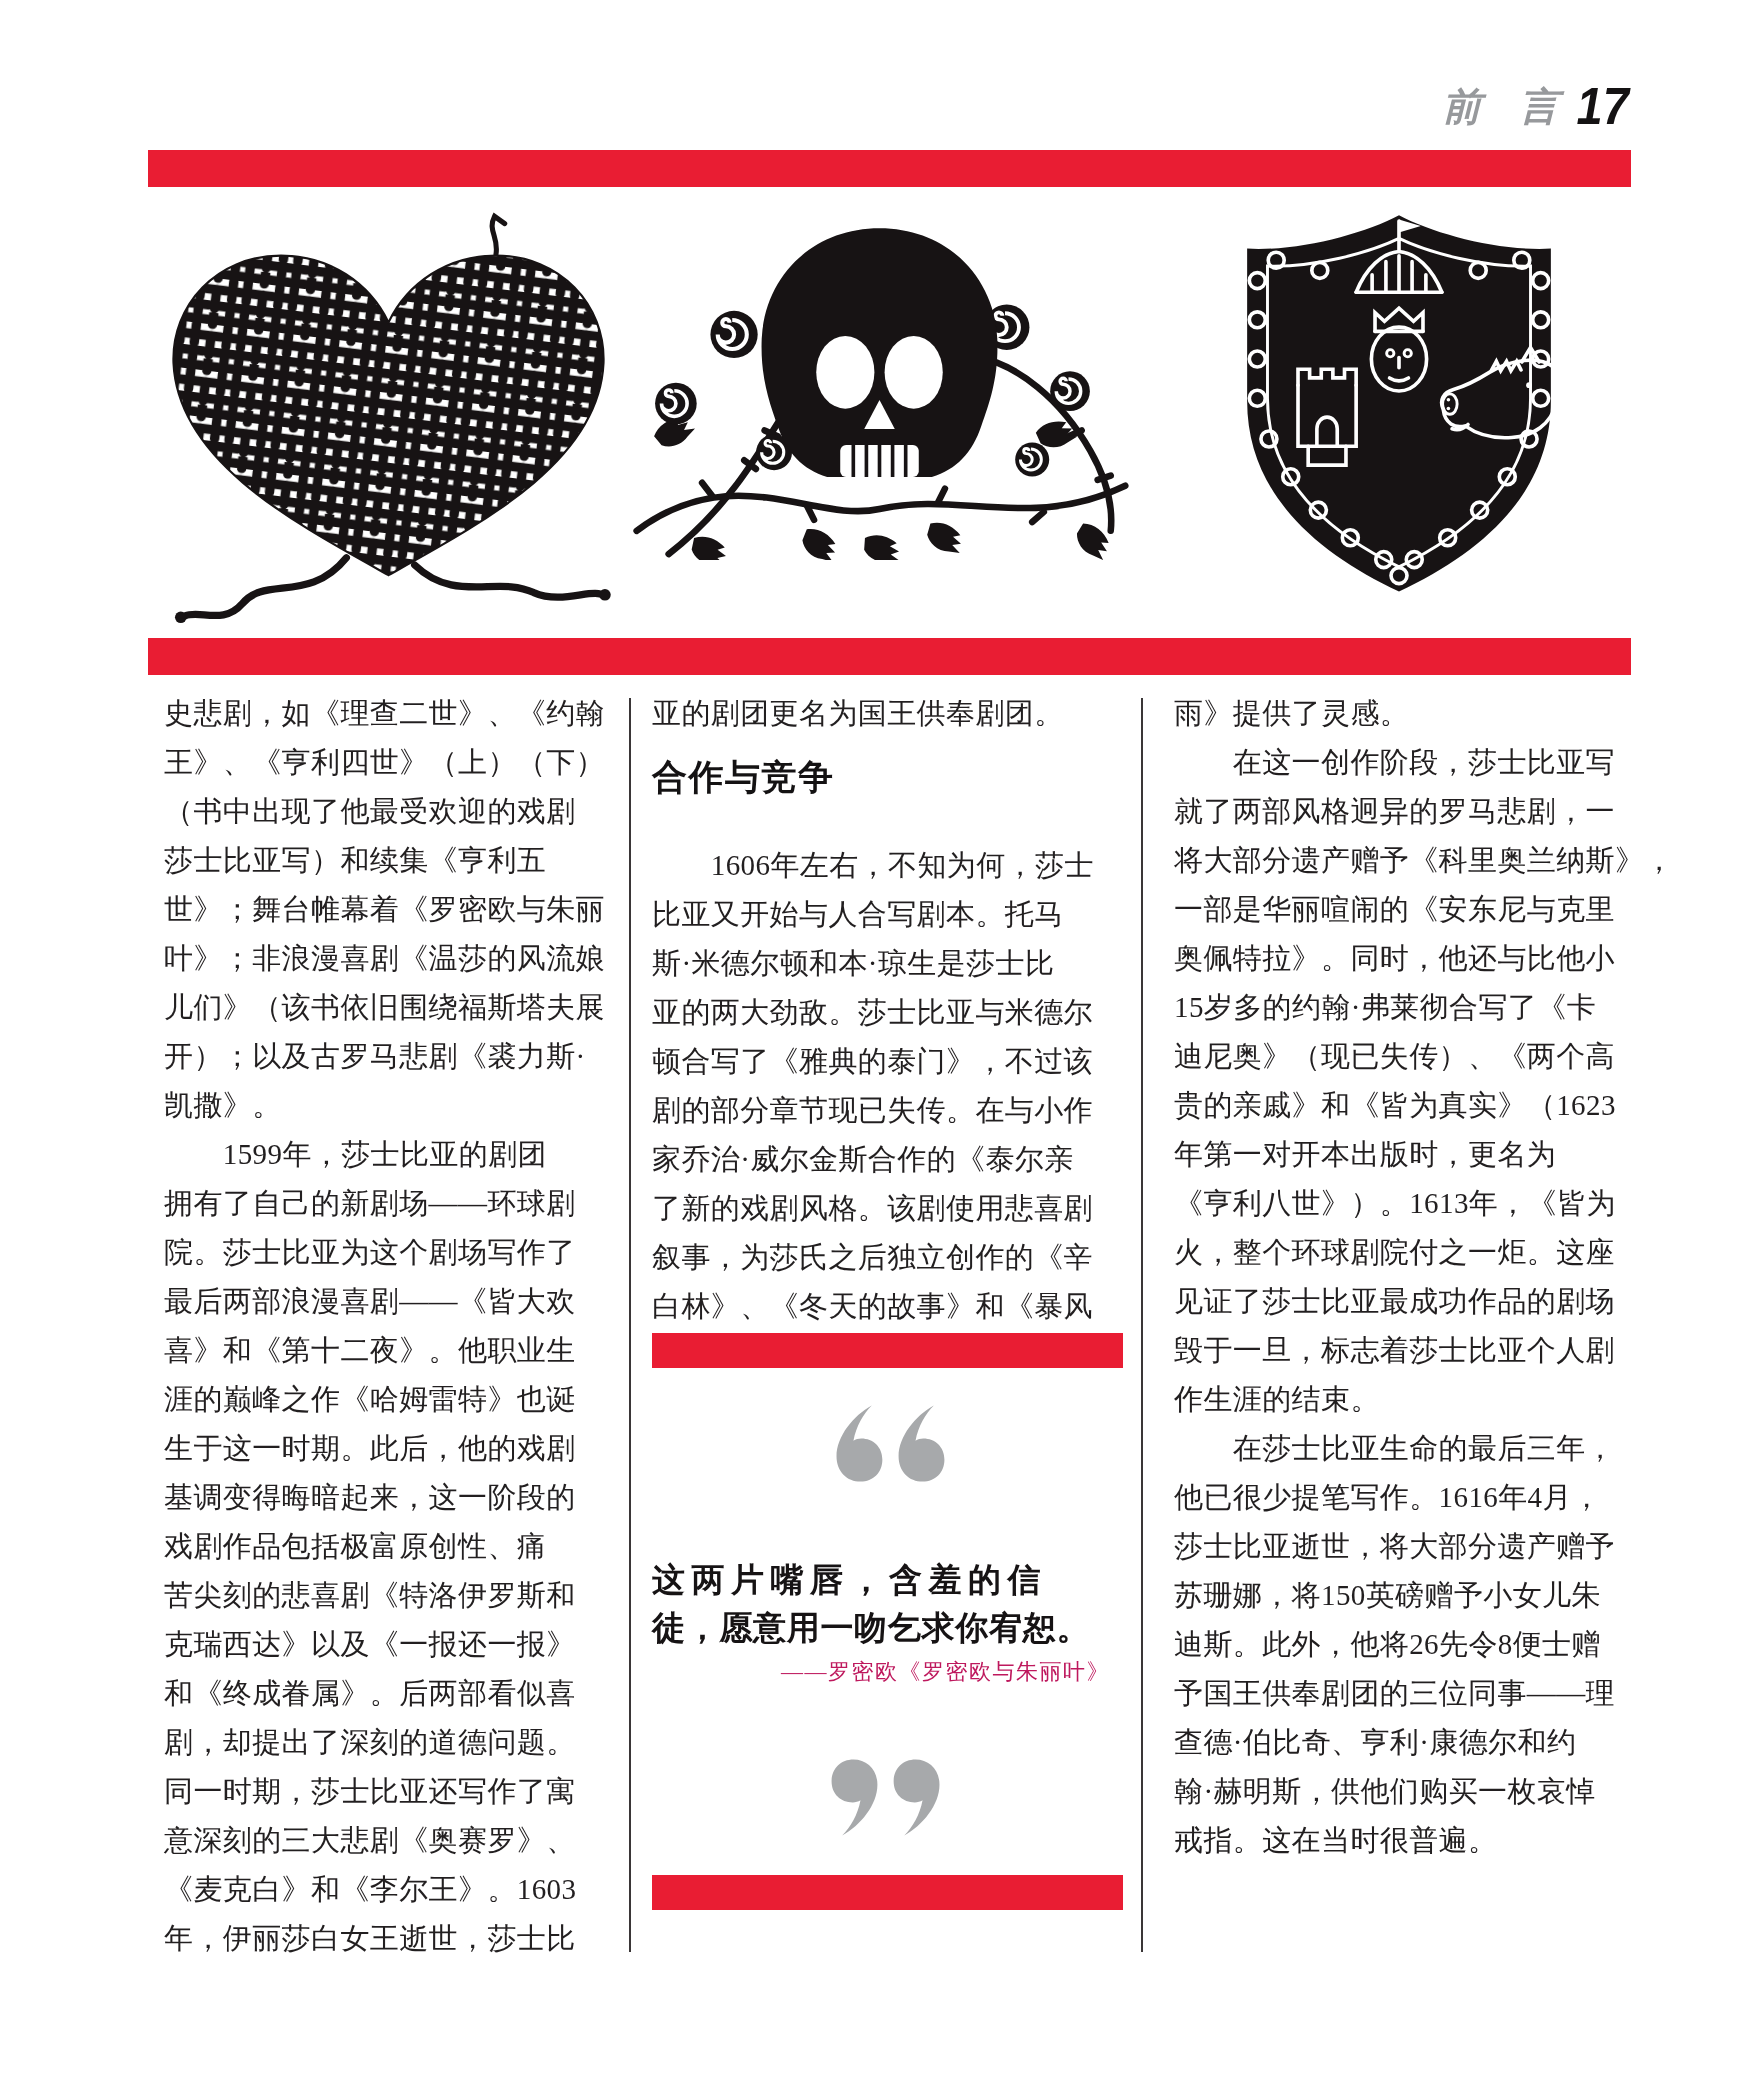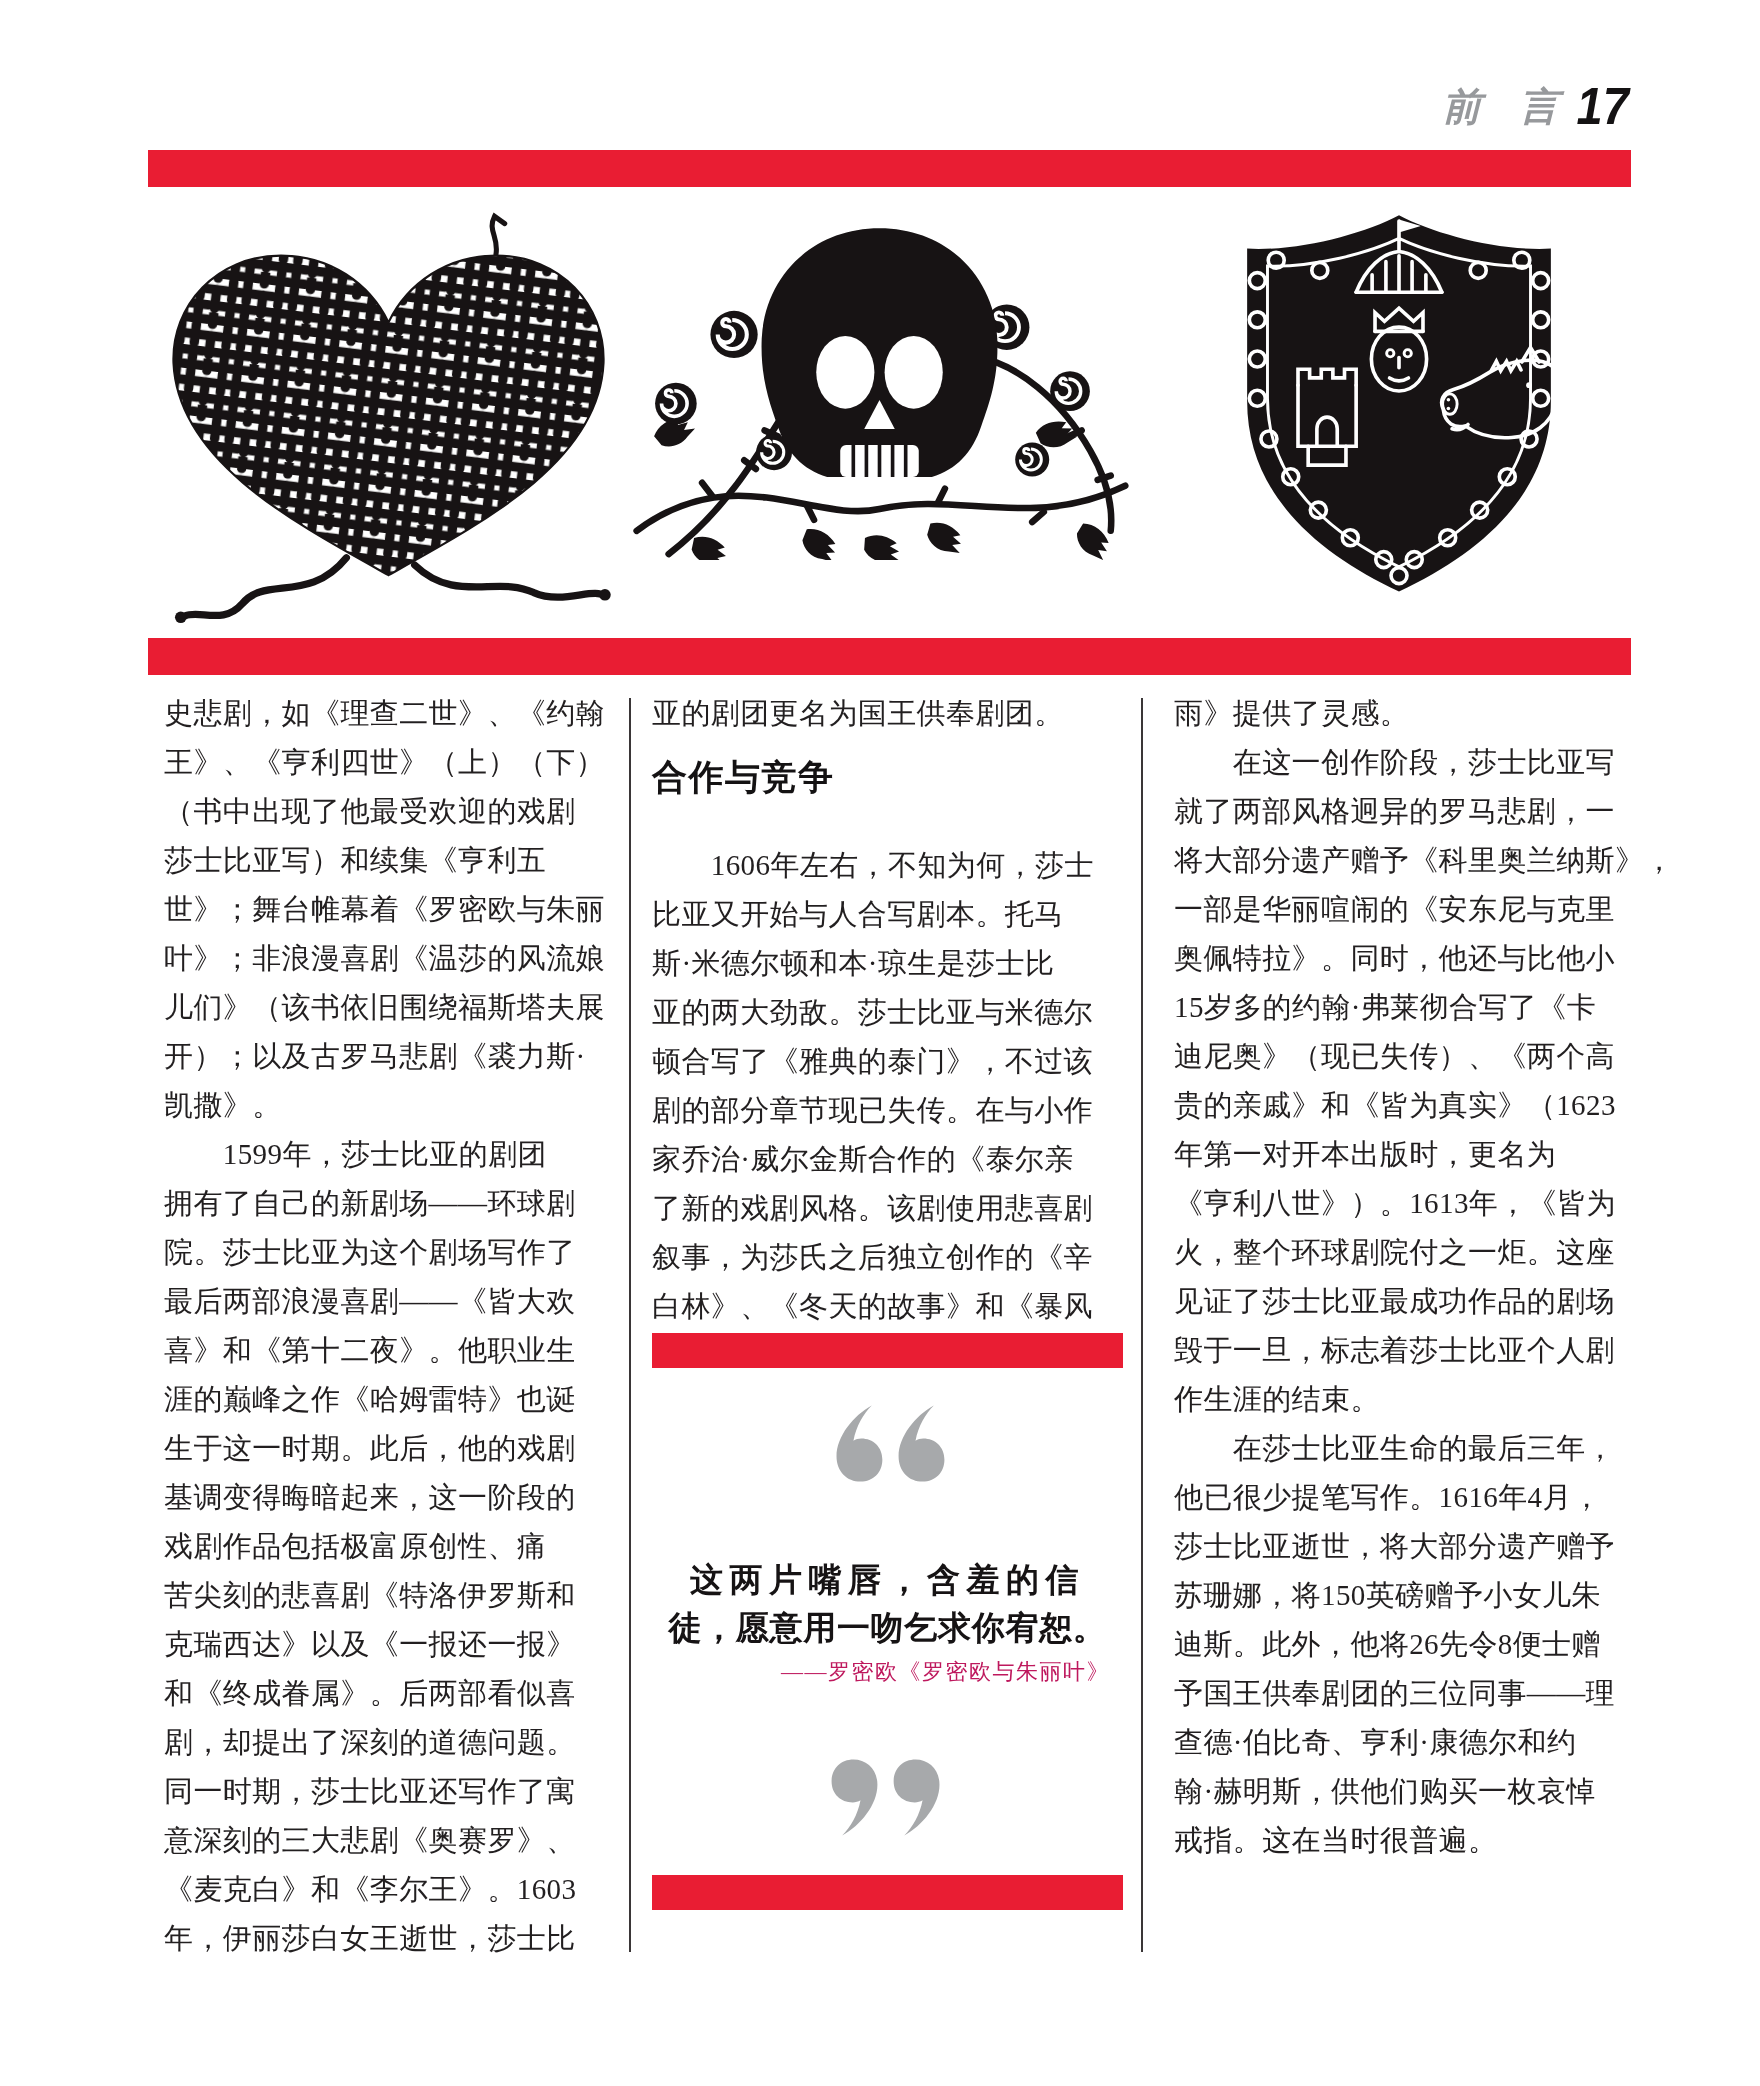--- a/index.html
+++ b/index.html
@@ -29,21 +29,21 @@
   .col1{left:164px;width:445px;}
   .col2{left:652px;width:471px;}
   .col3{left:1174px;width:474px;}
   .bodyline{font-size:29px;line-height:49px;letter-spacing:0.4px;white-space:pre;color:#221f20;}
   .subhead{margin:18px 0 0 0;font-family:"Liberation Sans",sans-serif;font-weight:700;
            font-size:35px;line-height:42px;color:#141213;letter-spacing:1.5px;}
   .col2 .para{margin-top:43px;}
   .quote-bar-top{margin-top:1.5px;width:100%;height:35px;}
   .qmark{display:block;margin:36px auto 0 auto;}
   .qmark.close{margin-top:70px;}
-  .quote-text{margin-top:73px;text-align:center;font-weight:700;color:#161314;}
+  .quote-text{margin-top:73px;text-align:left;font-weight:700;color:#161314;}
   .quote-text .q1{font-size:33px;line-height:48px;letter-spacing:6.5px;white-space:nowrap;}
   .quote-text .q2{font-size:33px;line-height:48px;letter-spacing:0.7px;white-space:nowrap;}
   .quote-attr{margin-top:4.4px;font-size:22px;line-height:32px;color:#be185d;
               text-align:right;padding-right:13px;letter-spacing:1.5px;}
   .quote-bar-bottom{margin-top:38px;width:100%;height:35px;}
 </style>
 </head>
 <body>
 
 <div class="page">

